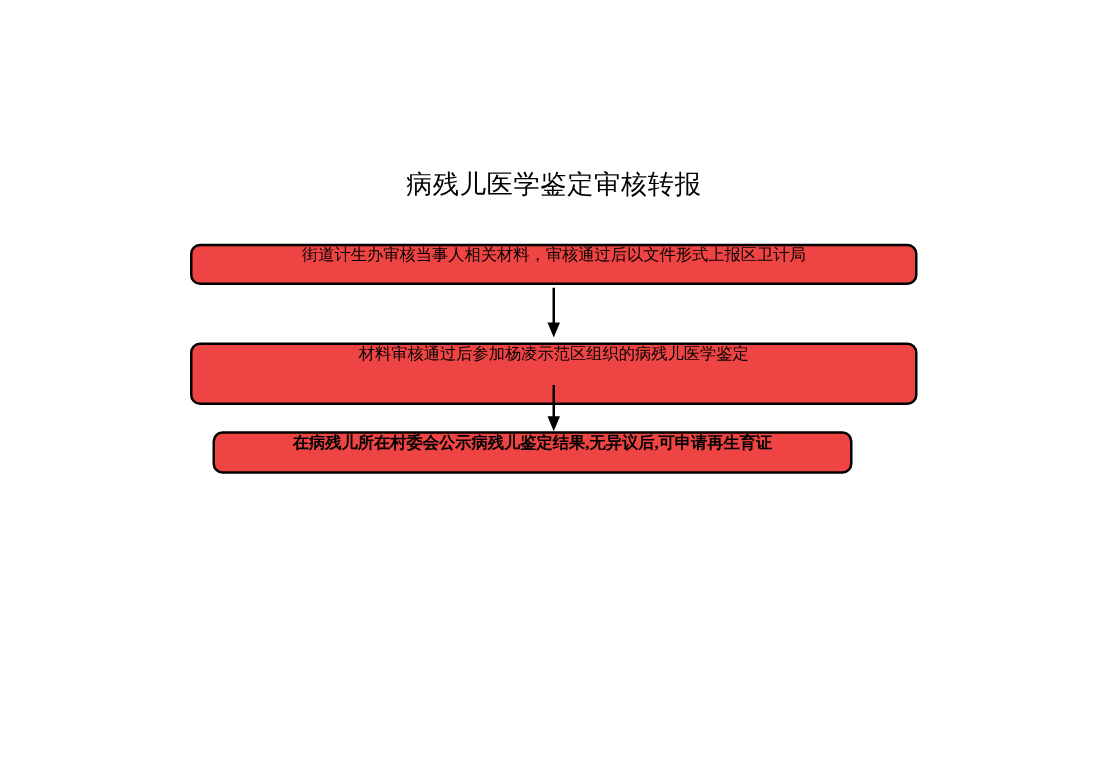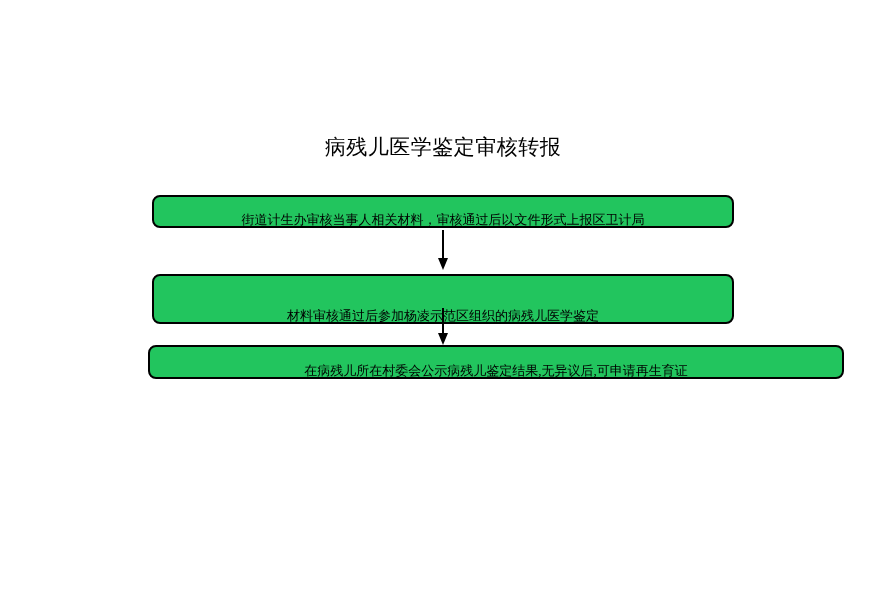--- a/index.html
+++ b/index.html
@@ -26,31 +26,31 @@
     font-size: 21px;
     font-weight: 400;
     letter-spacing: 0.5px;
     white-space: nowrap;
   }
   .flow-box {
     position: absolute;
     box-sizing: border-box;
     border: 2px solid #000000;
     border-radius: 8px;
-    background: #22c55e;
+    background: #ef4444;
     display: flex;
-    align-items: flex-end;
+    align-items: flex-start;
     justify-content: center;
     font-size: 13px;
     line-height: 1;
     white-space: nowrap;
   }
   .flow-box.step1 { left: 152px; top: 183px; width: 582px; height: 33px; }
   .flow-box.step2 { left: 152px; top: 262px; width: 582px; height: 50px; }
-  .flow-box.step3 { left: 148px; top: 333px; width: 696px; height: 34px; }
+  .flow-box.step3 { left: 170px; top: 333px; width: 512px; height: 34px; font-weight: bold; }
   .flow-arrow {
     position: absolute;
     width: 12px;
   }
   .flow-arrow.a1 { left: 437px; top: 218px; height: 40px; }
   .flow-arrow.a2 { left: 437px; top: 296px; height: 37px; }
 </style>
 </head>
 <body>
 

